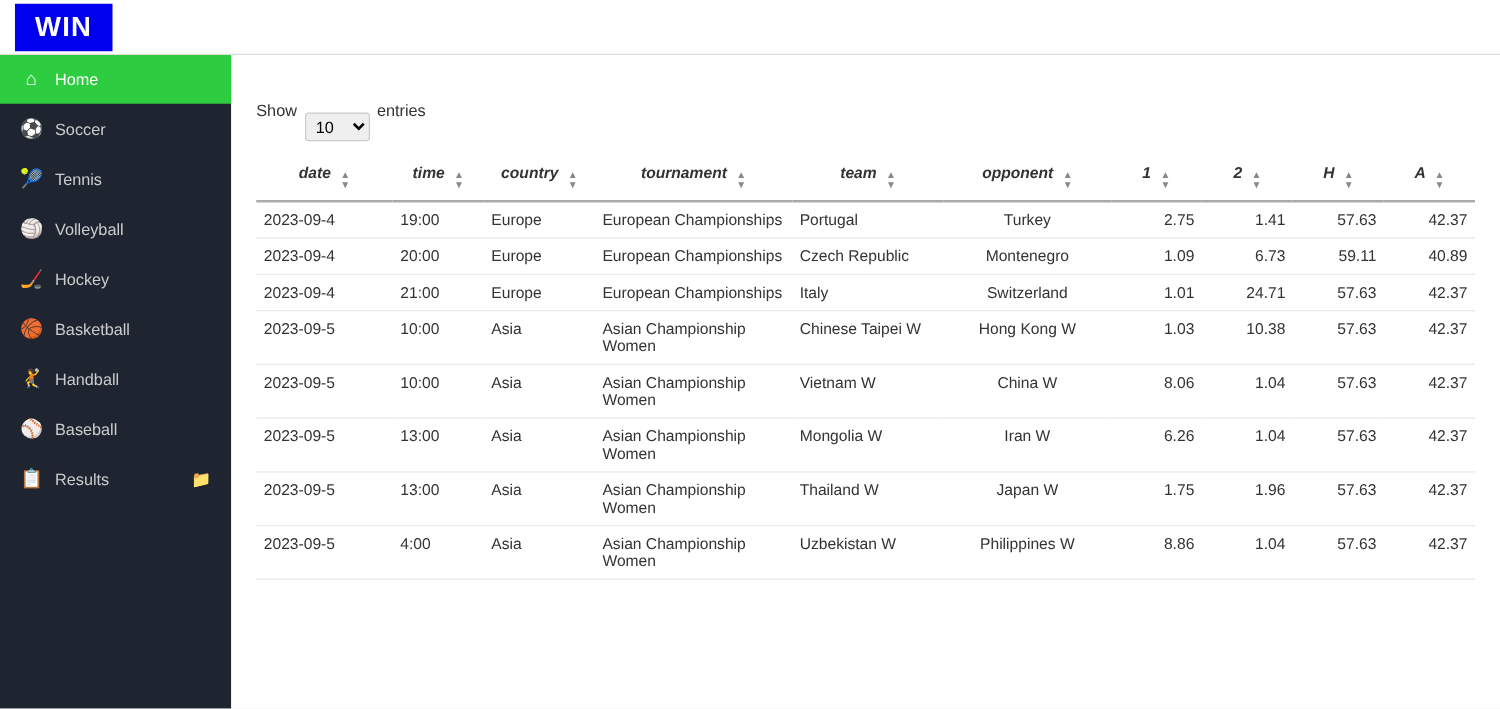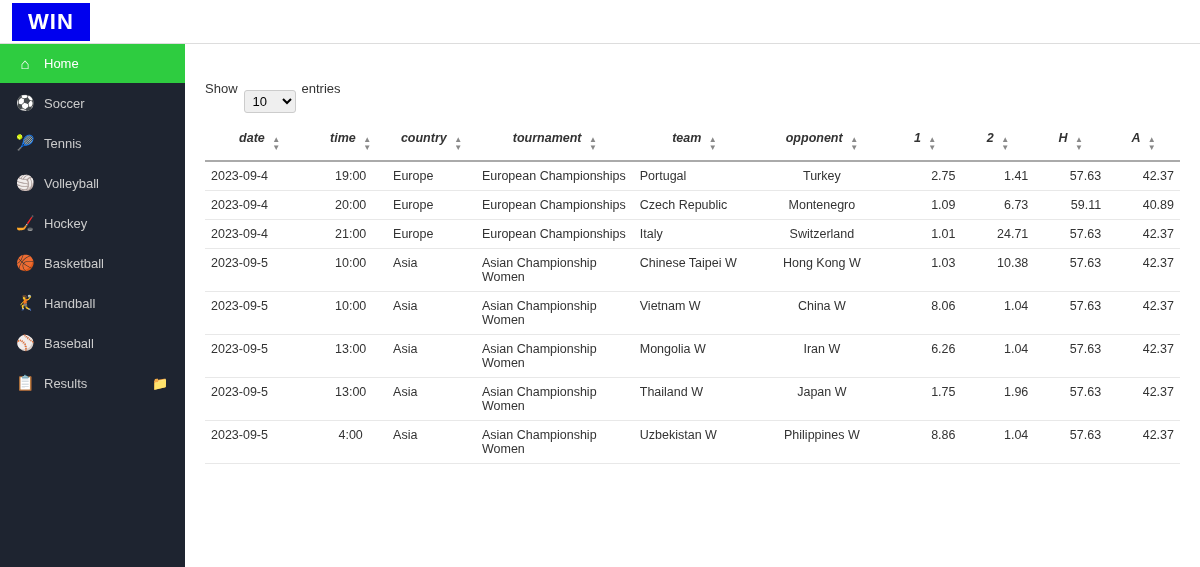--- a/index.html
+++ b/index.html
@@ -130,21 +130,21 @@
     }
     .data-table tbody tr {
       border-bottom: 1px solid #e8e8e8;
     }
     .data-table td {
       padding: 7px 6px;
       color: #333;
       vertical-align: top;
     }
     .col-date { width: 90px; }
-    .col-time { width: 60px; text-align: center; }
+    .col-time { width: 60px; }
     .col-country { width: 70px; }
     .col-tournament { width: 130px; }
     .col-team { width: 100px; }
     .col-opponent { width: 110px; text-align: center; }
     .col-num { width: 60px; text-align: right; }
 
     .data-table td.num { }
   </style>
 </head>
 <body>

